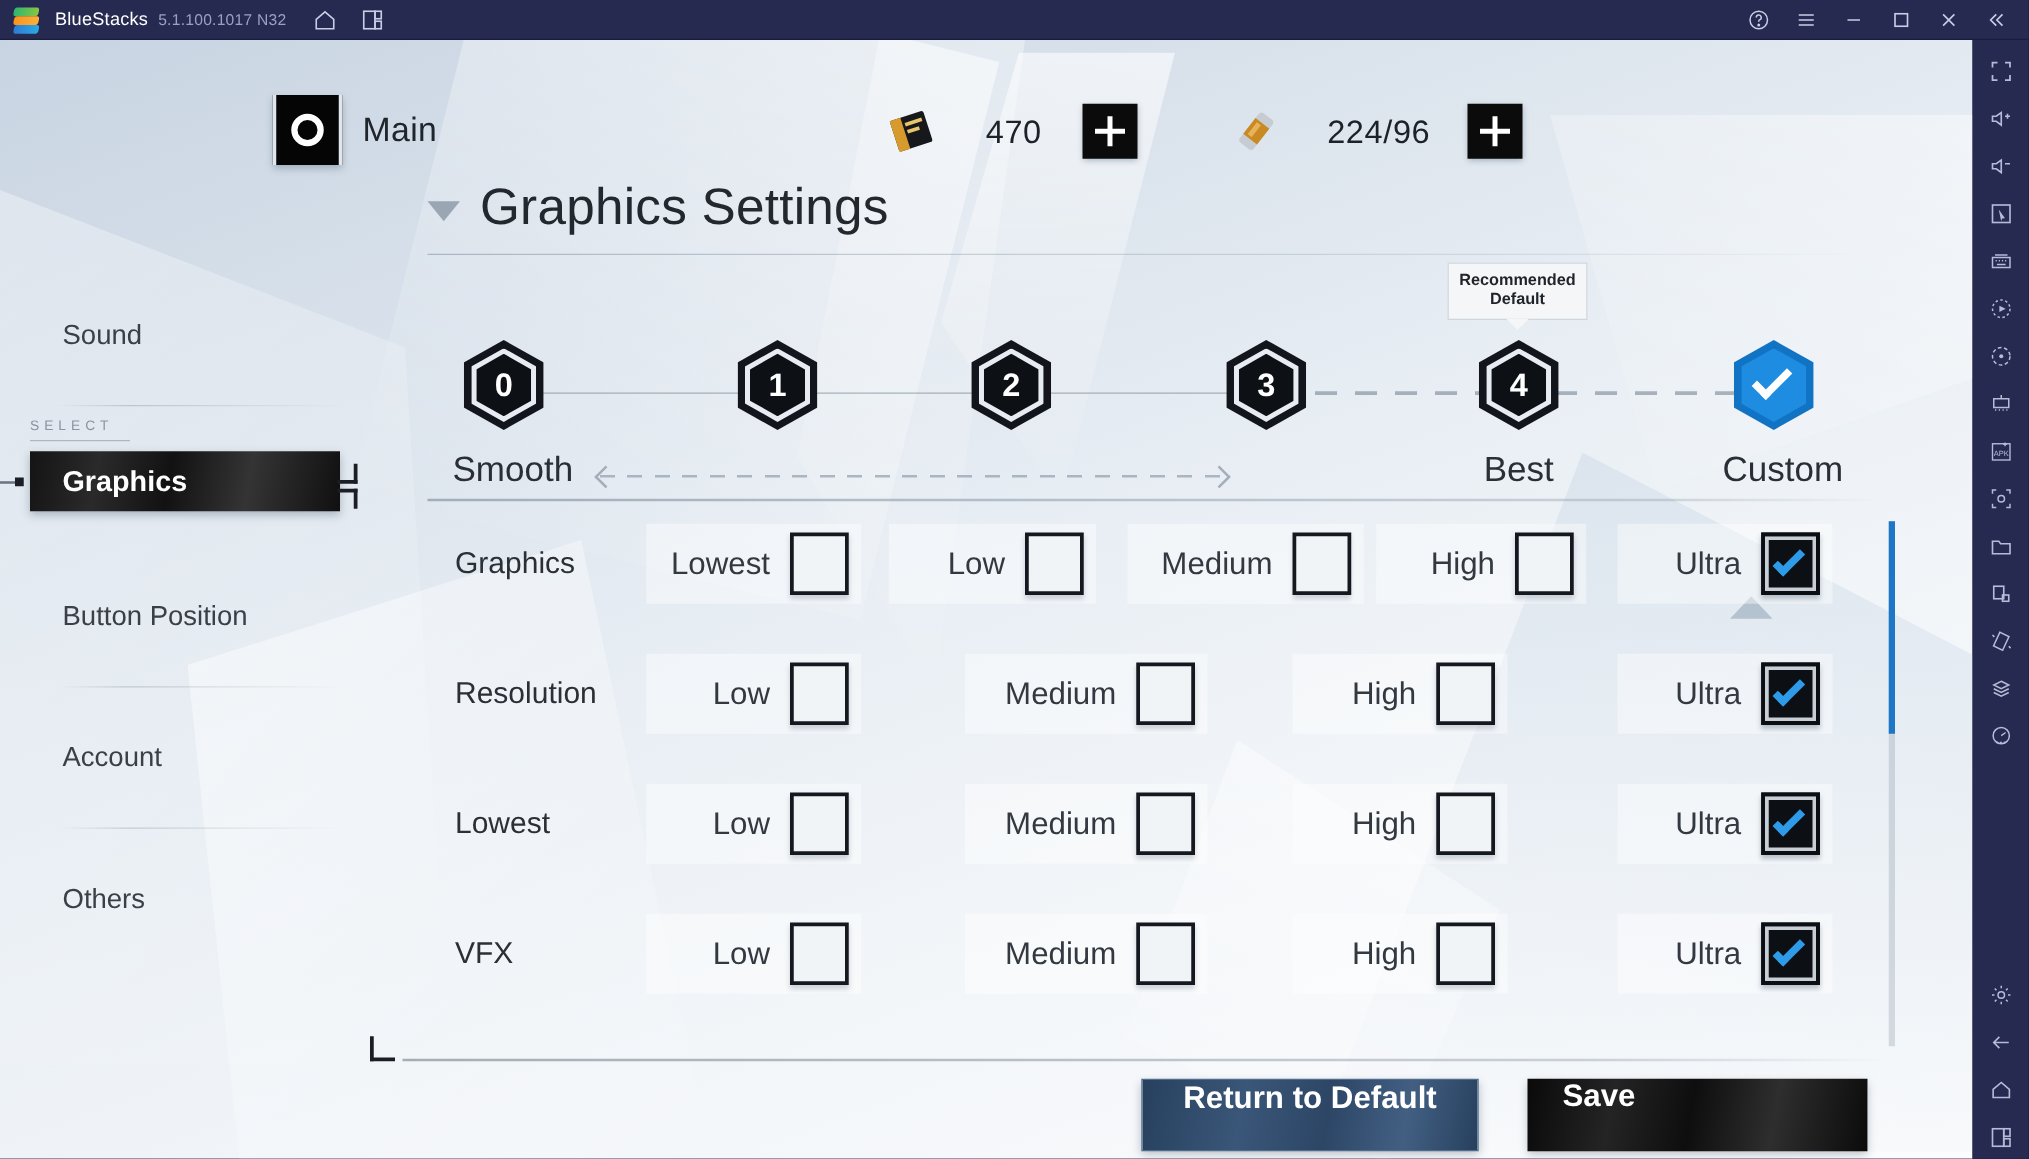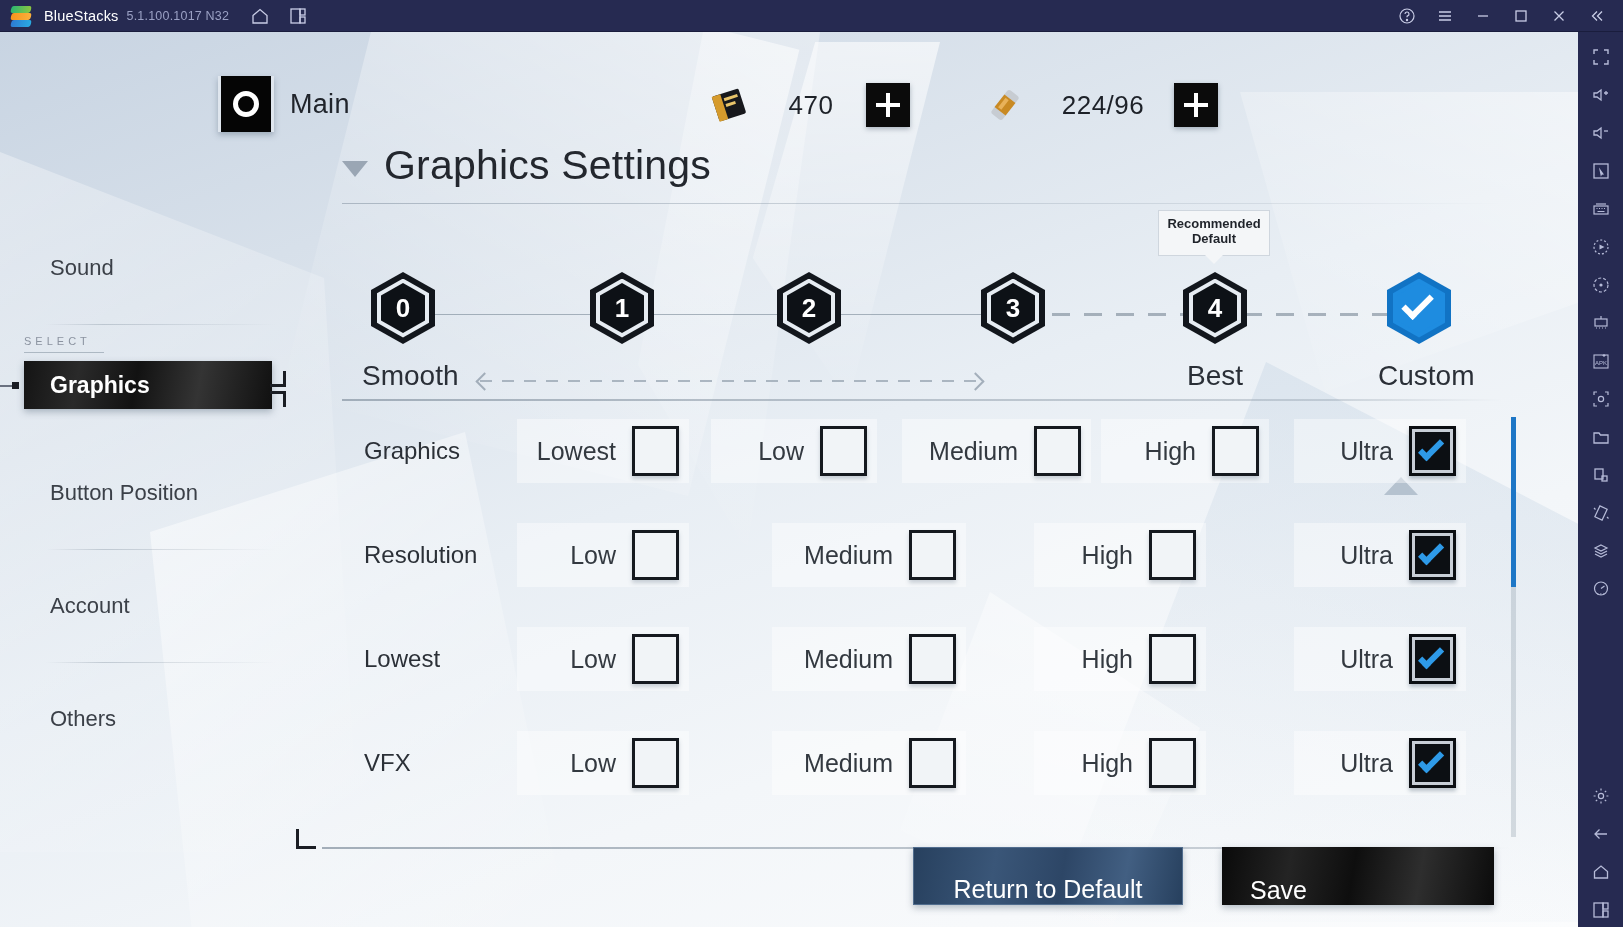--- a/index.html
+++ b/index.html
@@ -221,22 +221,22 @@
   .scroll-thumb { position: absolute; right: -14px; top: 18px; width: 5px; height: 170px; background: #1d76c6; }
 
   .panel-bracket { position: absolute; width: 20px; height: 20px; border-color: #1b1e24; border-style: solid; }
   .pb-bl { left: -46px; bottom: -10px; border-width: 0 0 3px 3px; }
   .panel-bottom-rule { position: absolute; left: -20px; bottom: -10px; width: 1188px; height: 2px;
     background: linear-gradient(90deg, rgba(120,135,150,.65), rgba(120,135,150,.35) 80%, rgba(120,135,150,0)); }
 
   
   .bottom-bar { position: absolute; left: 0; top: 815px; width: 1578px; height: 80px; }
   .btn {
-    position: absolute; top: 0; height: 58px; display: flex; align-items: flex-end;
-    padding-left: 28px; font-size: 25px; font-weight: normal; color: #ffffff;
+    position: absolute; top: 16px; height: 58px; display: flex; align-items: flex-start;
+    padding-left: 28px; font-size: 25px; font-weight: bold; color: #ffffff;
     box-shadow: 0 3px 7px rgba(60,80,100,.35);
   }
   .btn-default {
     left: 913px; width: 270px;
     background: linear-gradient(100deg, #27405e 0%, #3a5678 30%, #2d4666 55%, #425f82 78%, #27405e 100%);
     border: 1px solid #516d8e;
     justify-content: center; padding-left: 0;
   }
   .btn-save {
     left: 1222px; width: 272px;

